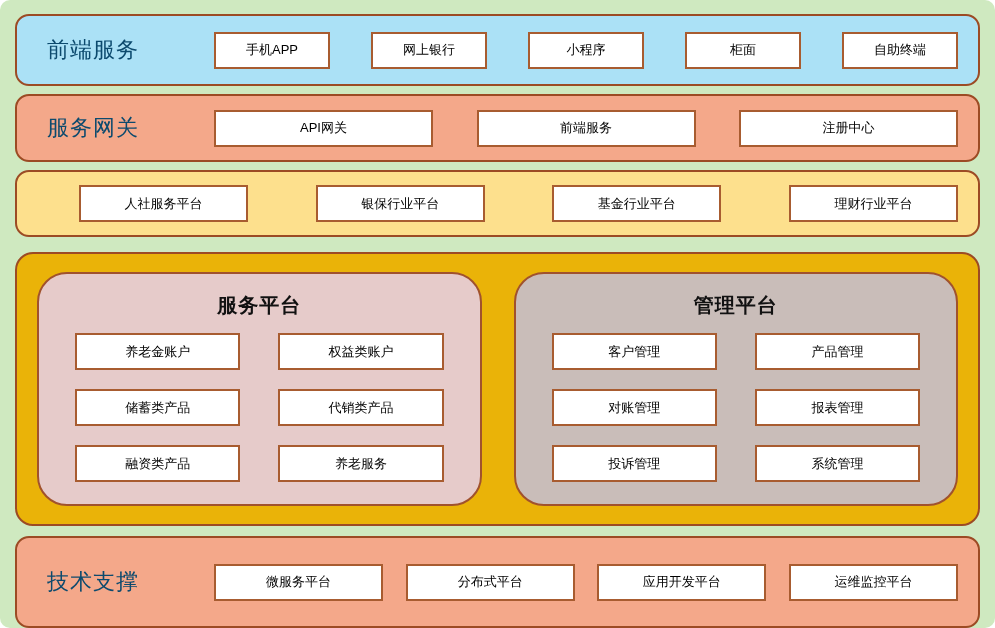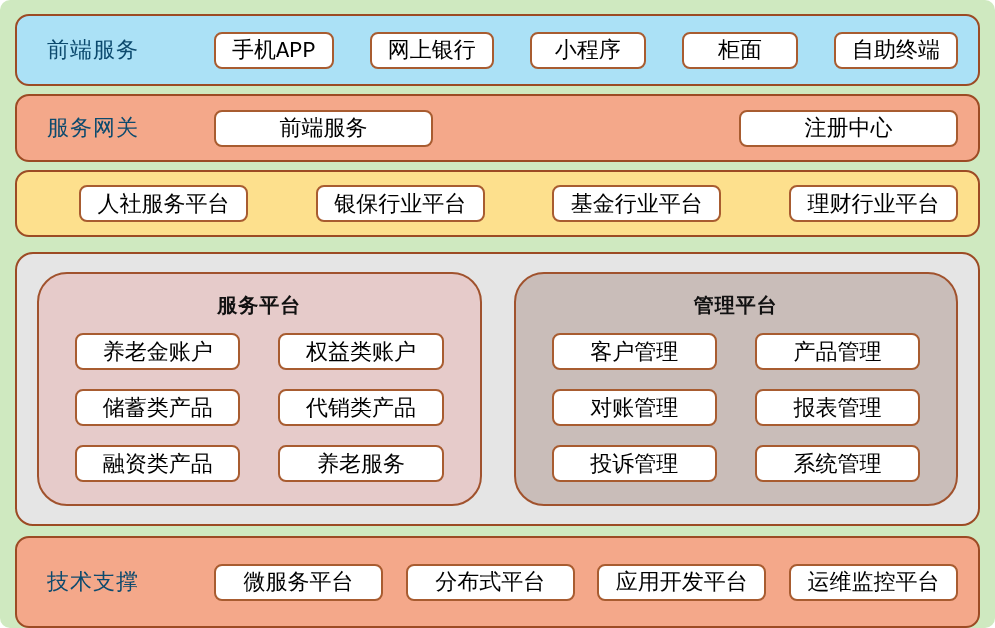--- a/index.html
+++ b/index.html
@@ -32,33 +32,33 @@
     font-size:22px; font-weight:normal; color:#0c4a6e;
     white-space:nowrap; letter-spacing:1px;
   }
   .band-items {
     flex:1; margin-left:32px;
     display:flex; justify-content:space-between; align-items:center;
   }
   .box {
     background:#ffffff;
     border:2px solid #a85c30;
-    border-radius:8px;
+    border-radius:0;
     height:37px;
     display:flex; align-items:center; justify-content:center;
-    font-size:22px; color:#000;
-    padding:0 16px; white-space:nowrap;font-family:Liberation Mono, monospace;
+    font-size:13px; color:#000;
+    padding:0 16px; white-space:nowrap;
   }
   .box-sm  { min-width:116px; }
   .box-wide{ width:219px; }
   .box-med { width:169px; }
   .middle {
     margin-top:15px;
     height:278px;
-    background:#e5e5e5;
+    background:#eab308;
     border:2px solid #9c4b24;
     border-radius:18px;
     display:flex; gap:32px;
     padding:18px 20px;
   }
   .panel {
     flex:1;
     border:2px solid #a0522d;
     border-radius:30px;
     padding:14px 30px 22px 30px;
@@ -95,20 +95,21 @@
       <div class="box box-sm">网上银行</div>
       <div class="box box-sm">小程序</div>
       <div class="box box-sm">柜面</div>
       <div class="box box-sm">自助终端</div>
     </div>
   </div>
 
   <div class="band band-gateway">
     <div class="band-label">服务网关</div>
     <div class="band-items">
+      <div class="box box-wide">API网关</div>
       <div class="box box-wide">前端服务</div>
       <div class="box box-wide">注册中心</div>
     </div>
   </div>
 
   <div class="band band-external">
     <div class="band-items">
       <div class="box box-med">人社服务平台</div>
       <div class="box box-med">银保行业平台</div>
       <div class="box box-med">基金行业平台</div>

